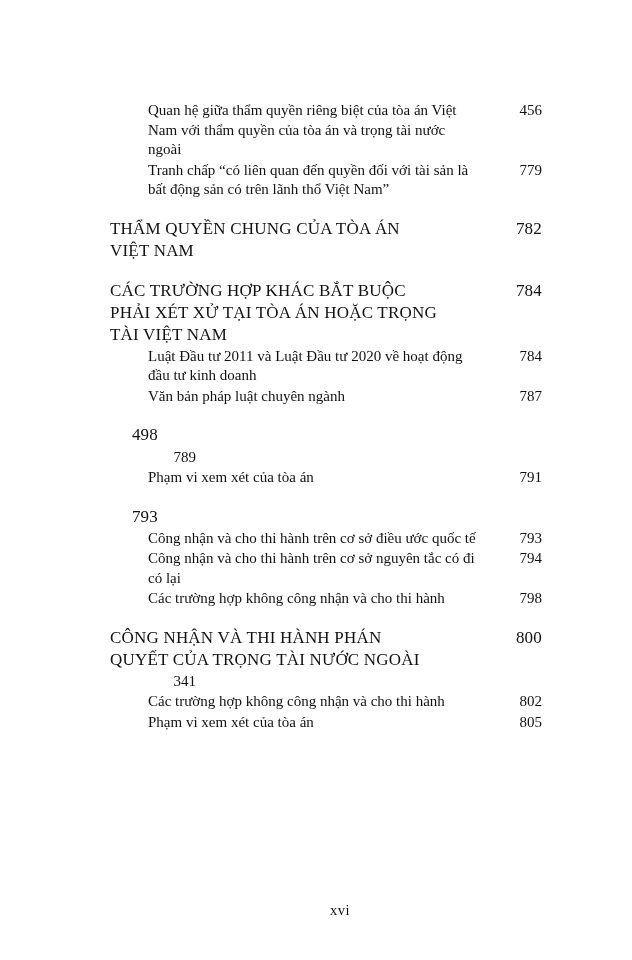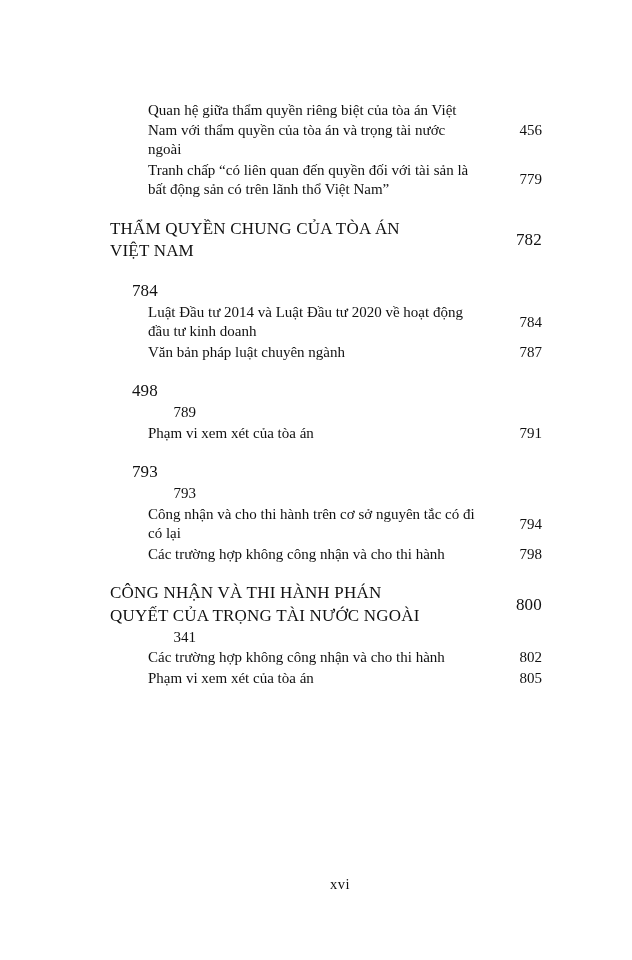--- a/index.html
+++ b/index.html
@@ -19,21 +19,21 @@
     width: 632px;
     height: 960px;
     box-sizing: border-box;
     padding: 100px 90px 0 110px;
   }
   .toc {
     width: 100%;
   }
   .entry {
     display: flex;
-    align-items: center;
+    align-items: flex-start;
     justify-content: space-between;
     margin-bottom: 0;
     gap: 12px;
   }
   .entry .label {
     flex: 0 1 auto;
     line-height: 1.30;
   }
   .entry .page-no {
     flex: 0 0 auto;
@@ -63,21 +63,21 @@
   .lvl2 .label {
     max-width: 330px;
   }
   .lvl2 .page-no {
     min-width: 38px;
   }
   .folio {
     position: absolute;
     left: 0;
     right: 0;
-    bottom: 67px;
+    bottom: 41px;
     text-align: center;
     font-size: 14.5px;
     letter-spacing: 0.5px;
     padding-left: 48px;
   }
 </style>
 </head>
 <body>
 
 <div class="page">
@@ -88,44 +88,46 @@
       </div>
       <div class="entry lvl2">
         <div class="label">Tranh chấp “có liên quan đến quyền đối với tài sản là bất động sản có trên lãnh thổ Việt Nam”</div>
         <div class="page-no">779</div>
       </div>
       <div class="entry lvl1 spaced">
         <div class="label">THẨM QUYỀN CHUNG CỦA TÒA ÁN VIỆT NAM</div>
         <div class="page-no">782</div>
       </div>
       <div class="entry lvl1 spaced">
+        <div class="label">CÁC TRƯỜNG HỢP KHÁC BẮT BUỘC PHẢI XÉT XỬ TẠI TÒA ÁN HOẶC TRỌNG TÀI VIỆT NAM</div>
         <div class="page-no">784</div>
       </div>
       <div class="entry lvl2">
-        <div class="label">Luật Đầu tư 2014 và Luật Đầu tư 2020 về hoạt động đầu tư kinh doanh</div>
+        <div class="label">Luật Đầu tư 2011 và Luật Đầu tư 2020 về hoạt động đầu tư kinh doanh</div>
         <div class="page-no">784</div>
       </div>
       <div class="entry lvl2">
         <div class="label">Văn bản pháp luật chuyên ngành</div>
         <div class="page-no">787</div>
       </div>
       <div class="entry lvl1 spaced">
         <div class="page-no">498</div>
       </div>
       <div class="entry lvl2">
         <div class="page-no">789</div>
       </div>
       <div class="entry lvl2">
         <div class="label">Phạm vi xem xét của tòa án</div>
         <div class="page-no">791</div>
       </div>
       <div class="entry lvl1 spaced">
         <div class="page-no">793</div>
       </div>
       <div class="entry lvl2">
+        <div class="label">Công nhận và cho thi hành trên cơ sở điều ước quốc tế</div>
         <div class="page-no">793</div>
       </div>
       <div class="entry lvl2">
         <div class="label">Công nhận và cho thi hành trên cơ sở nguyên tắc có đi có lại</div>
         <div class="page-no">794</div>
       </div>
       <div class="entry lvl2">
         <div class="label">Các trường hợp không công nhận và cho thi hành</div>
         <div class="page-no">798</div>
       </div>

